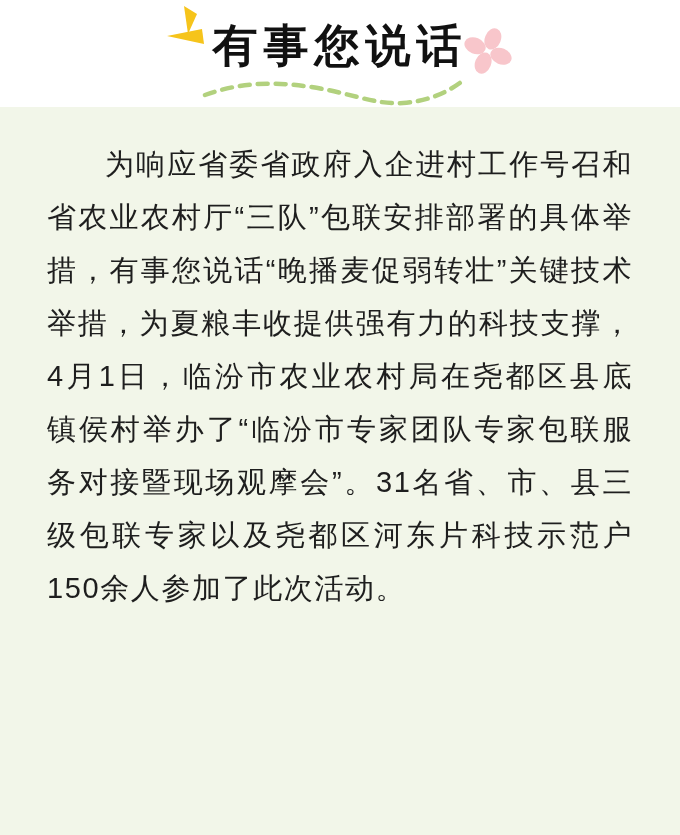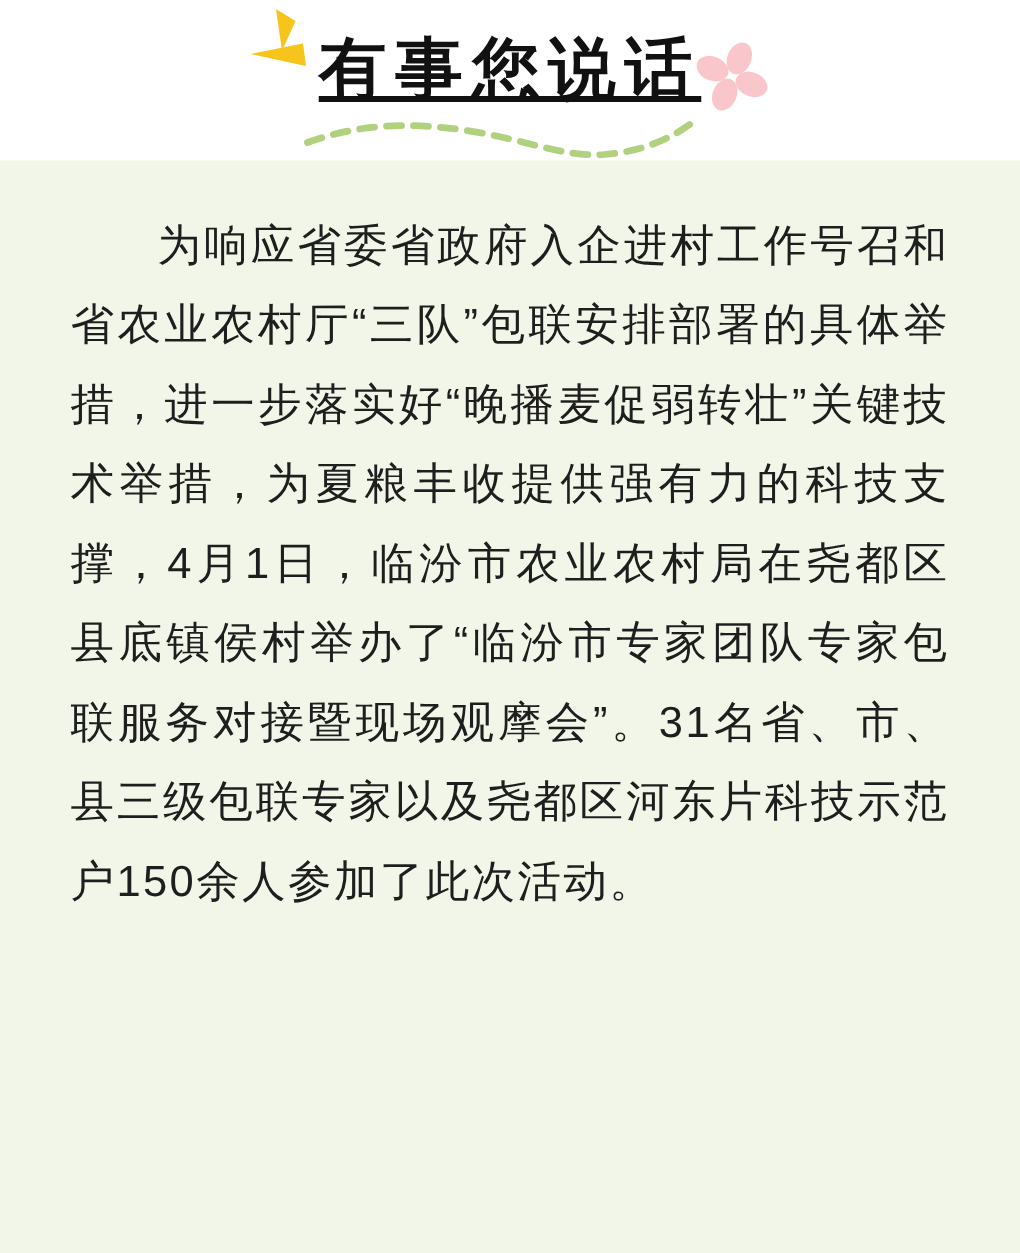--- a/index.html
+++ b/index.html
@@ -15,21 +15,20 @@
   
   .header{
     position:relative;height:107px;background:var(--bg-top,#ffffff);
   }
   .title{
     position:absolute;top:16px;left:0;width:100%;
     text-align:center;
     font-size:45px;font-weight:800;letter-spacing:6px;
     color:var(--ink,#111);
     margin:0;
-    text-decoration:underline;
   }
   .spark{position:absolute;left:160px;top:3px;}
   .flower{position:absolute;left:462px;top:28px;}
   .wave{position:absolute;left:193px;top:68px;}
   
   .article{
     position:absolute;top:107px;left:0;right:0;bottom:0;
     background:var(--bg-main,#f2f6e9);
     padding:31px 47px 0 47px;
     box-sizing:border-box;
@@ -70,16 +69,16 @@
     </svg>
 
     <svg class="wave" width="285" height="44" viewBox="0 0 285 44" aria-hidden="true">
       <path d="M12,27 C45,15 78,13 118,19 C158,25 182,37 210,35 C236,33 256,24 272,11" fill="none" stroke="var(--wave,#b2d17e)" stroke-width="4.5" stroke-linecap="round" stroke-dasharray="10 8"></path>
     </svg>
 
   </header>
 
   <main class="article">
 
-  <p class="para"><span>为响应省委省政府入企进村工作号召和省农业农村厅“三队”包联安排部署的具体举措，进一步落实好“晚播麦促弱转壮”关键技术举措，为夏粮丰收提供强有力的科技支撑，4月1日，临汾市农业农村局在尧都区县底镇侯村举办了“临汾市专家团队专家包联服务对接暨现场观摩会”。31名省、市、县三级包联专家以及尧都区河东片科技示范户150余人参加了此次活动。</span></p>
+  <p class="para"><span>为响应省委省政府入企进村工作号召和省农业农村厅“三队”包联安排部署的具体举措，有事您说话“晚播麦促弱转壮”关键技术举措，为夏粮丰收提供强有力的科技支撑，4月1日，临汾市农业农村局在尧都区县底镇侯村举办了“临汾市专家团队专家包联服务对接暨现场观摩会”。31名省、市、县三级包联专家以及尧都区河东片科技示范户150余人参加了此次活动。</span></p>
     </main>
 
 </div>
 
 </body></html>

